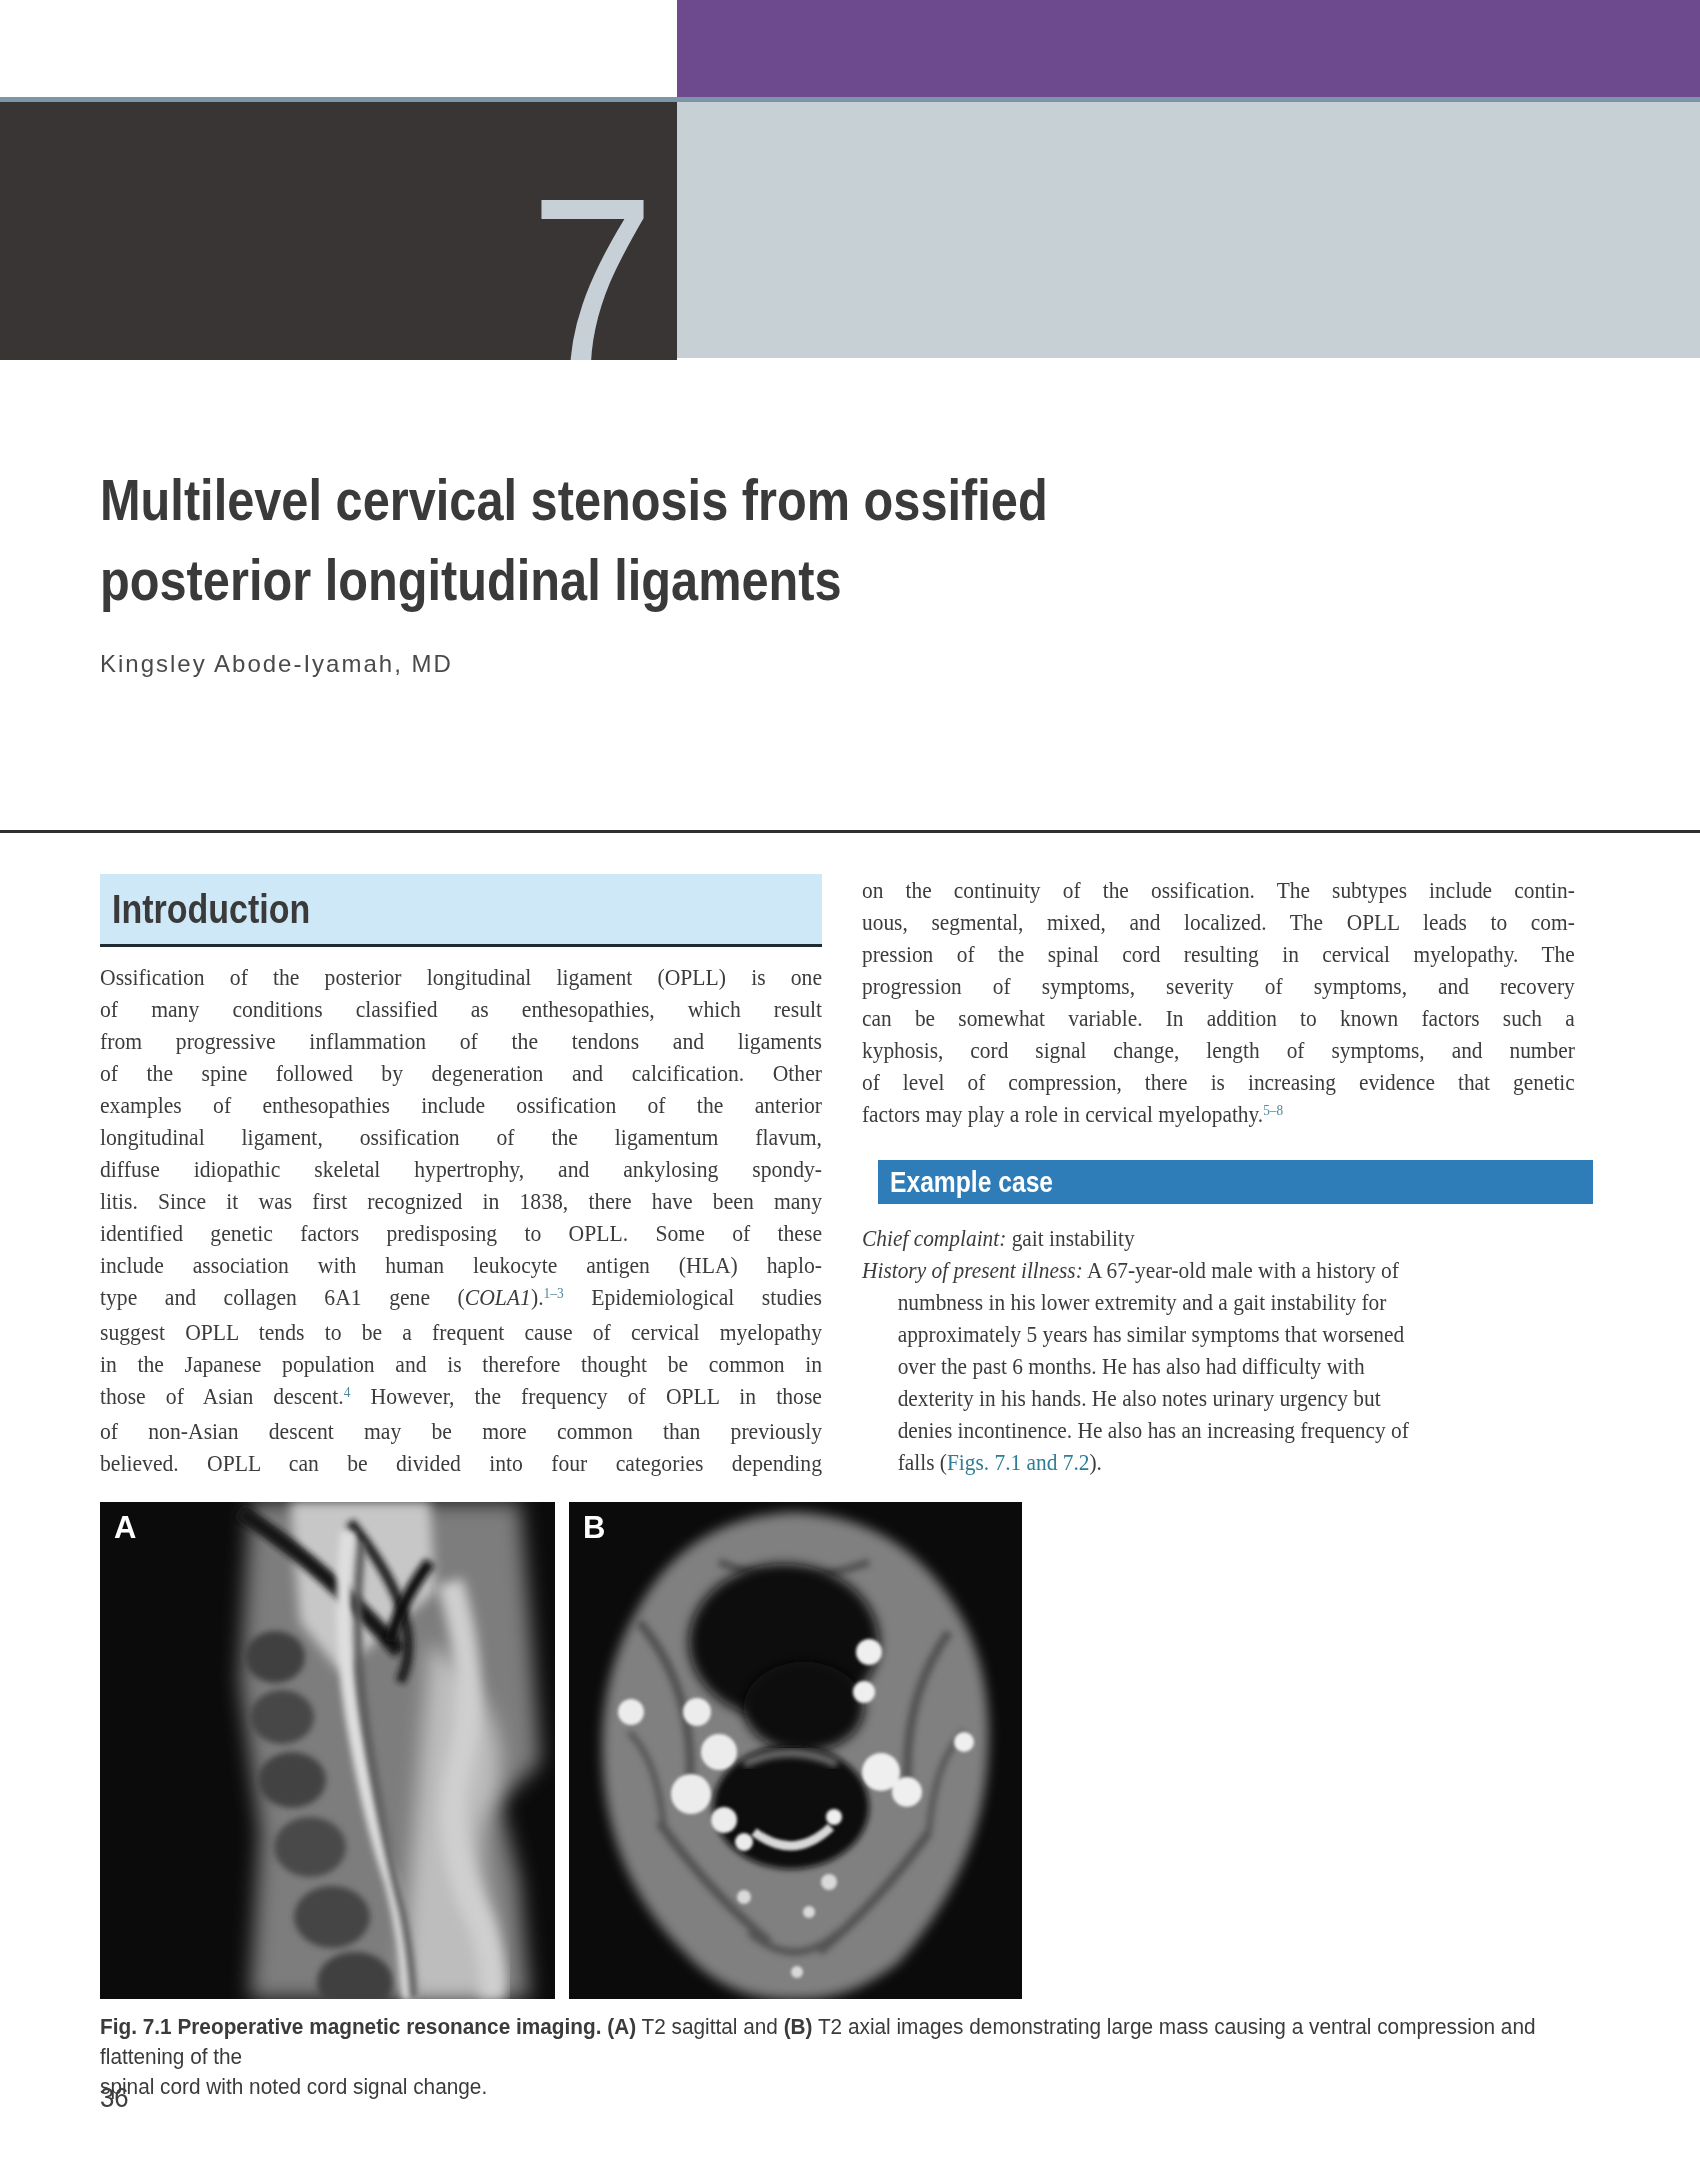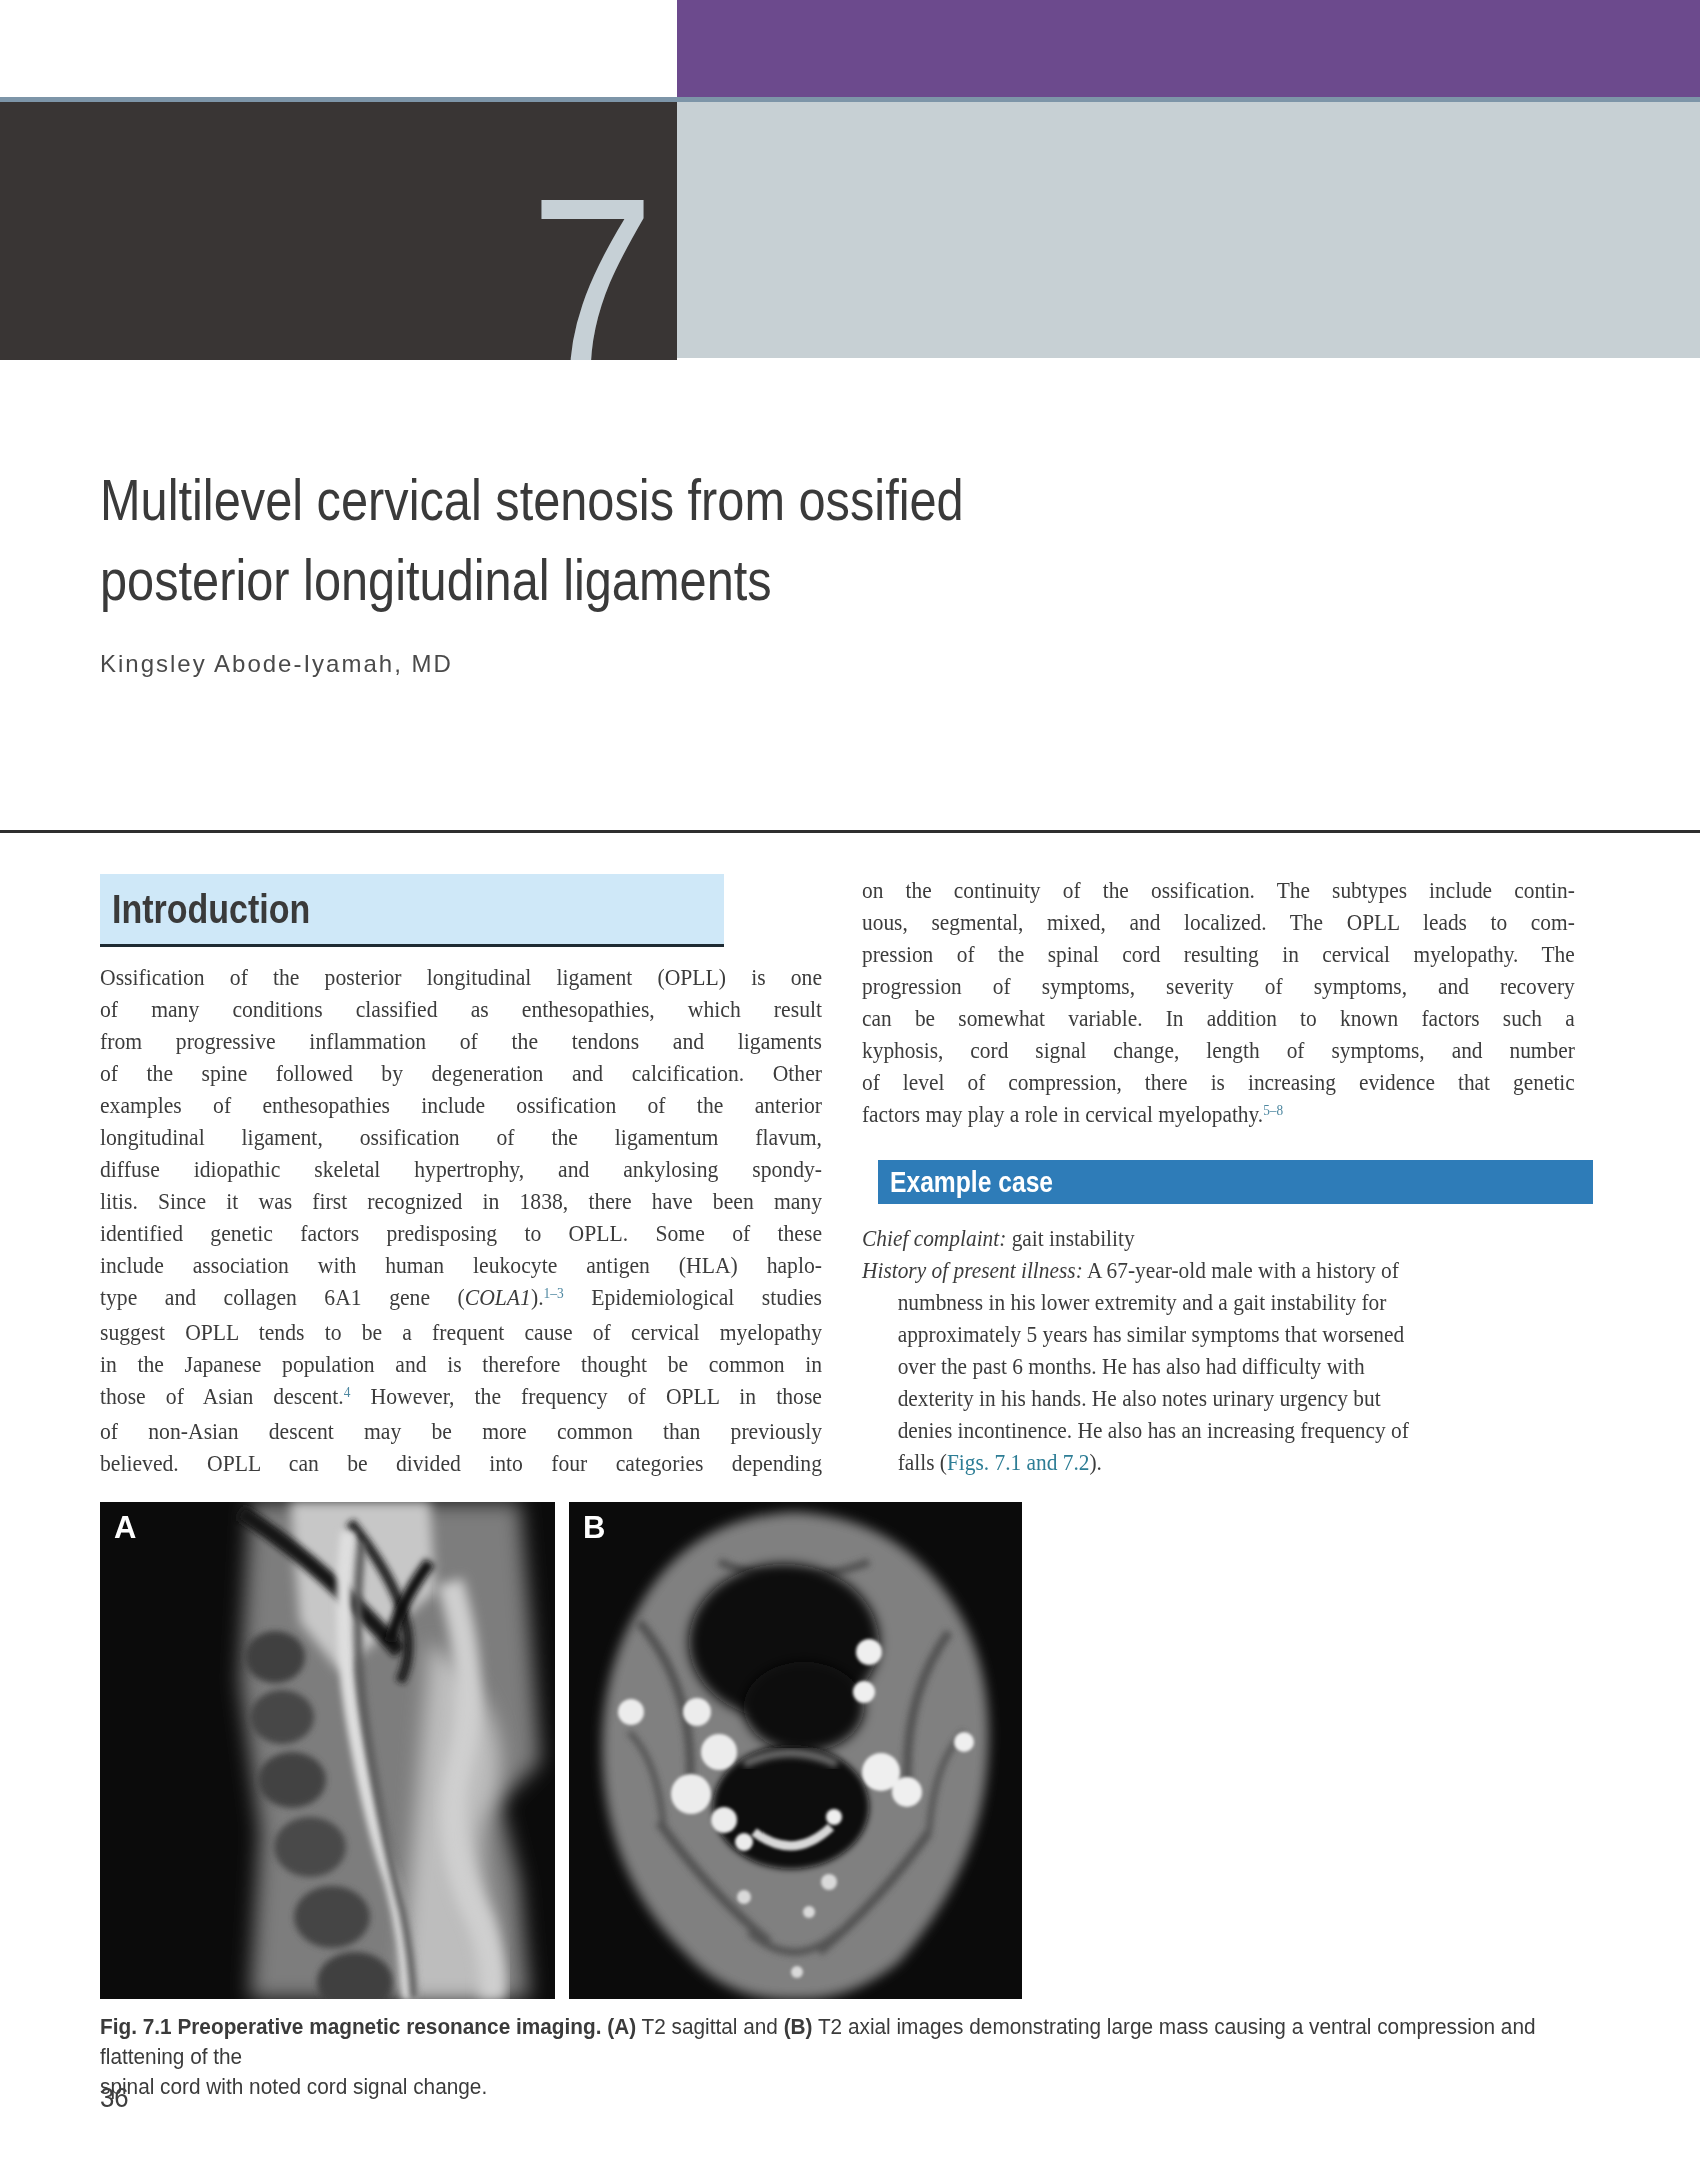--- a/index.html
+++ b/index.html
@@ -17,29 +17,29 @@
   .hd-purple{position:absolute;left:677px;top:0;width:1023px;height:97px;background:var(--purple);}
   .hd-line{position:absolute;left:0;top:97px;width:1700px;height:5px;background:var(--slate);}
   .hd-dark{position:absolute;left:0;top:102px;width:677px;height:258px;background:var(--dark-block);overflow:hidden;}
   .hd-light{position:absolute;left:677px;top:102px;width:1023px;height:256px;background:var(--light-block);}
   .chapter-num{position:absolute;right:22px;bottom:-54px;font-family:"Liberation Sans",sans-serif;
     font-size:255px;line-height:255px;font-weight:400;color:var(--chapter-num);
     transform:scaleX(0.88);transform-origin:100% 100%;}
 
   
   .title{position:absolute;left:100px;top:460px;width:1350px;color:var(--heading-text);
-    font-family:"Liberation Sans",sans-serif;font-weight:400;font-size:58px;line-height:80px;}
+    font-family:"Liberation Sans",sans-serif;font-weight:700;font-size:58px;line-height:80px;}
   .title .tl{transform:scaleX(0.84);transform-origin:0 50%;white-space:nowrap;}
   .author{position:absolute;left:100px;top:650px;font-family:"Liberation Sans",sans-serif;
     font-size:24px;letter-spacing:2px;color:var(--author-text);}
 
   .top-rule{position:absolute;left:0;top:830px;width:1700px;height:3px;background:var(--rule);}
 
   
-  .intro-box{position:absolute;left:100px;top:874px;width:624px;height:70px;background:var(--intro-bg);}
+  .intro-box{position:absolute;left:100px;top:874px;width:722px;height:70px;background:var(--intro-bg);}
   .intro-box .ul{position:absolute;left:0;bottom:-3px;width:100%;height:3px;background:var(--intro-underline);}
   .intro-box .hlabel{position:absolute;left:12px;top:0;height:70px;line-height:70px;
     font-family:"Liberation Sans",sans-serif;font-weight:700;font-size:40px;color:var(--heading-text);
     transform:scaleX(0.85);transform-origin:0 50%;white-space:nowrap;}
 
   
   .bodypara{position:absolute;font-size:24px;line-height:32px;color:var(--body-text);}
   .para-left{left:100px;top:961px;width:800px;transform:scaleX(0.9025);transform-origin:0 0;}
   .para-right{left:862px;top:874px;width:800px;transform:scaleX(0.891);transform-origin:0 0;}
   .para-case{left:862px;top:1222px;width:800px;transform:scaleX(0.891);transform-origin:0 0;}

